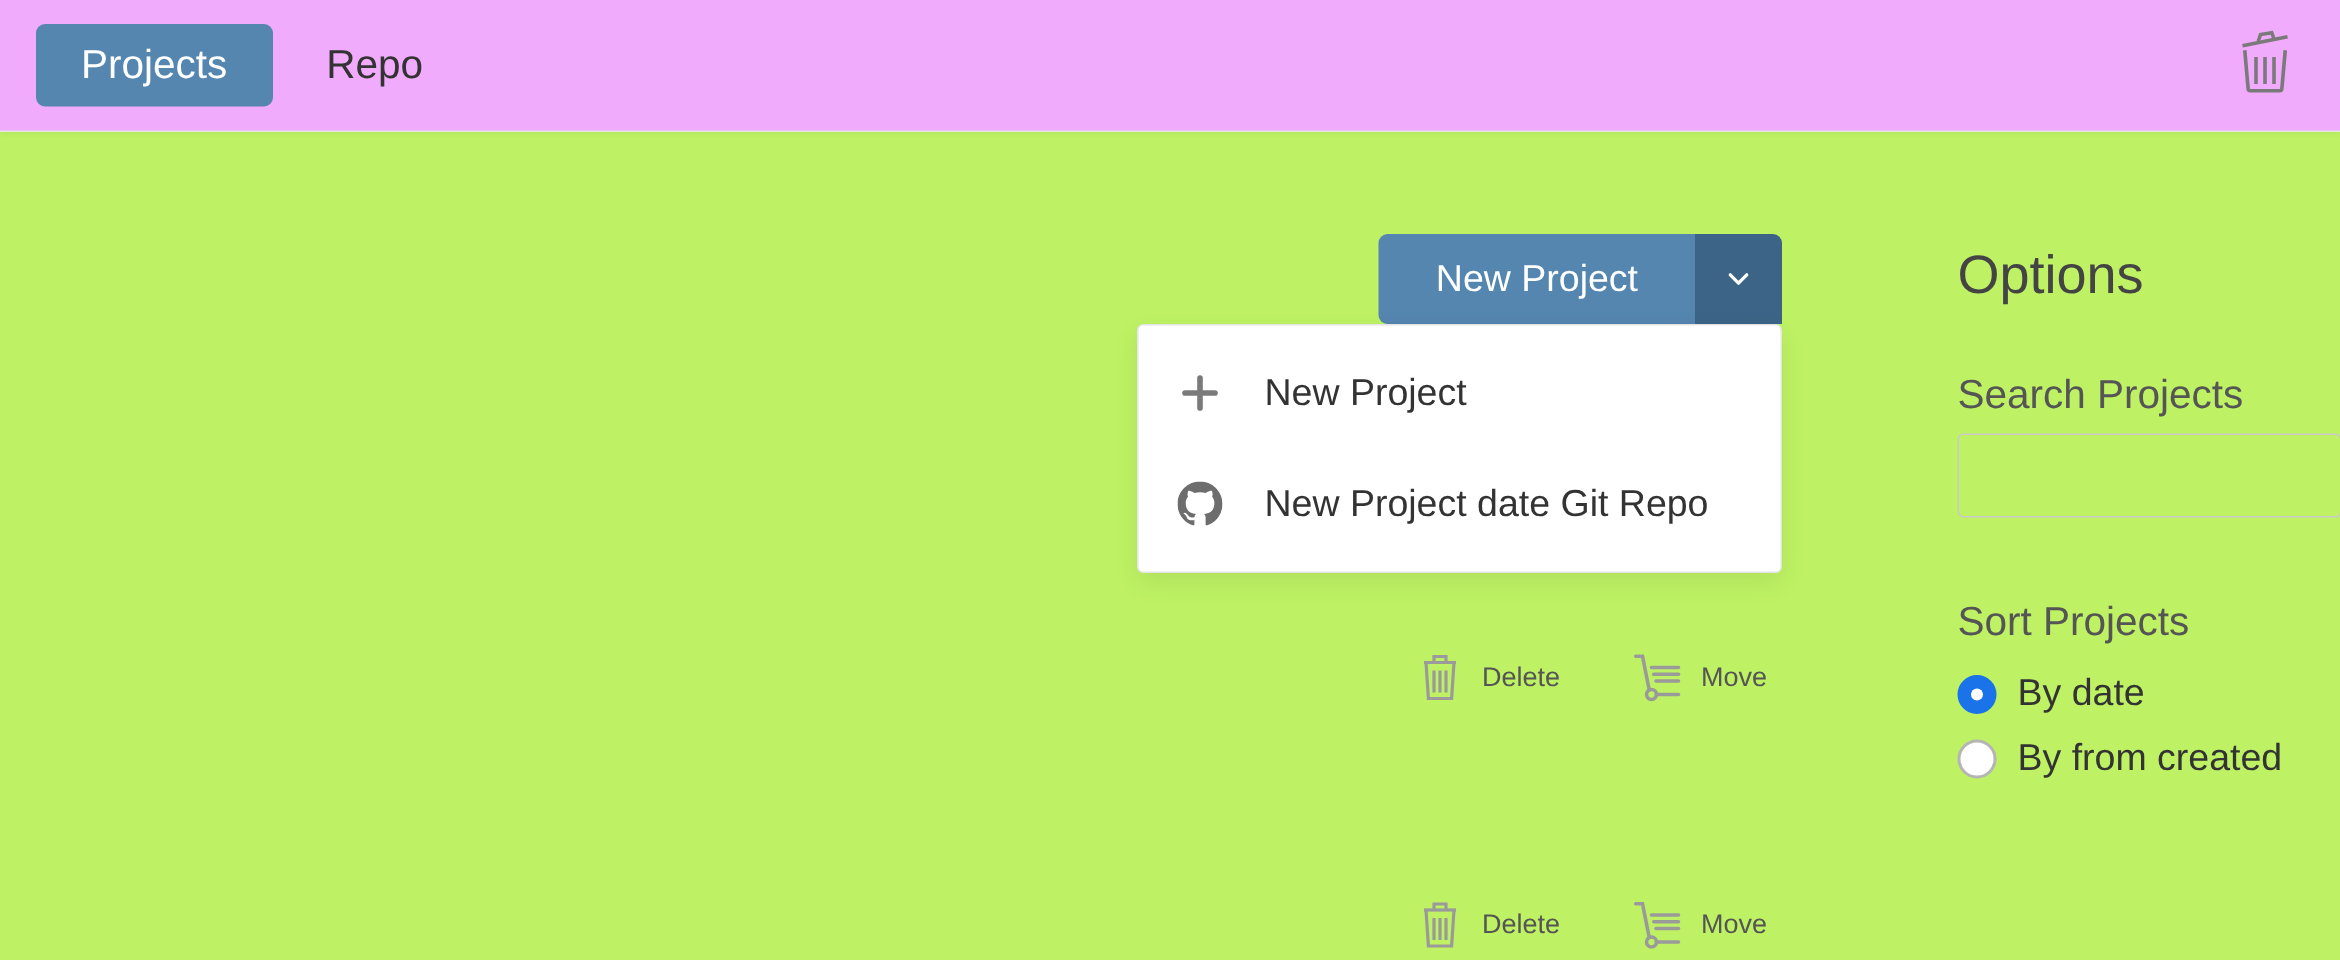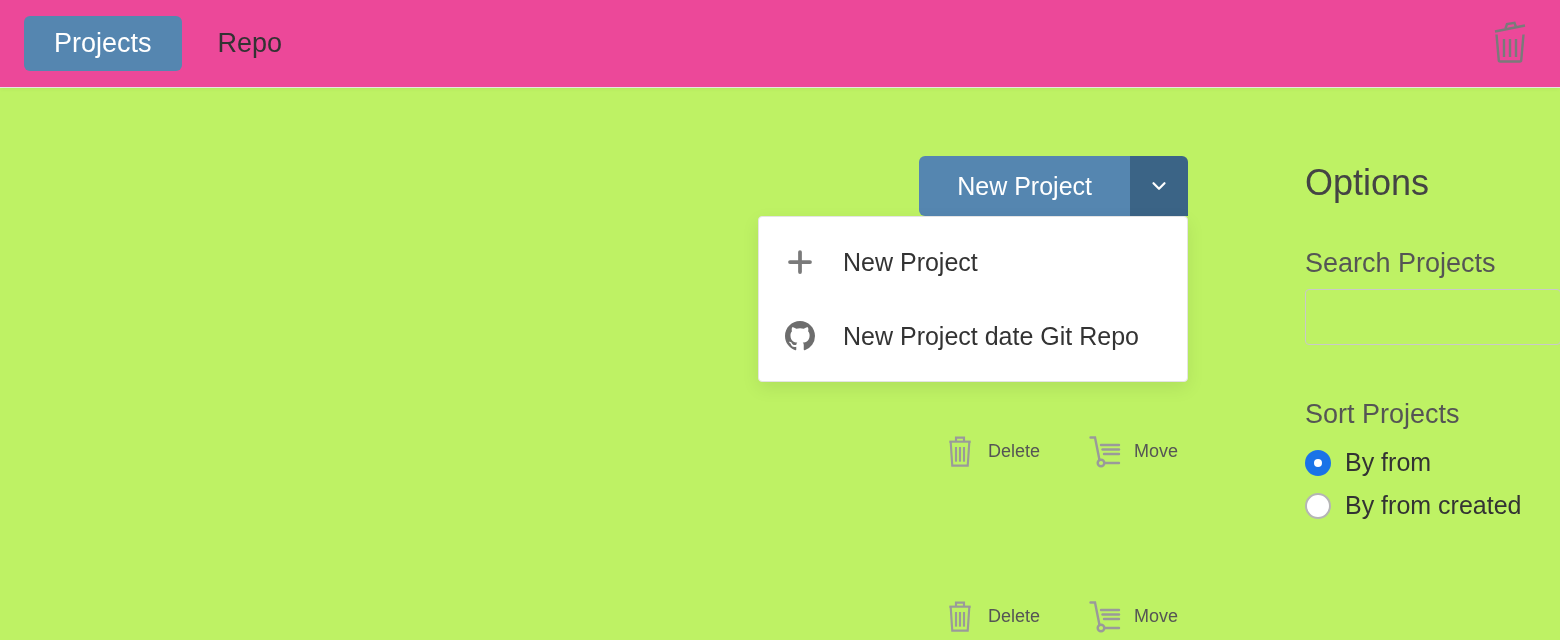--- a/index.html
+++ b/index.html
@@ -14,21 +14,21 @@
 
   
   .topbar {
     height: 88px;
     display: flex;
     align-items: center;
     padding: 0 24px;
     border-bottom: 1px solid #e5e5e5;
     box-shadow: 0 1px 4px rgba(0,0,0,0.05);
     position: relative;
-    background: #ec4899;
+    background: #f0abfc;
     z-index: 5;
   }
   .tab {
     font-size: 27px;
     padding: 12px 30px;
     border-radius: 6px;
     margin-right: 6px;
     cursor: pointer;
     color: #333;
   }
@@ -310,21 +310,21 @@
         <circle cx="10" cy="10" r="7"></circle>
         <line x1="20" y1="20" x2="15" y2="15"></line>
       </svg>
       <input type="text" placeholder="" style="">
     </div>
 
     <div class="sidebar-section-label sort-label-wrap">Sort Projects</div>
 
     <div class="radio-row">
       <span class="radio-dot checked"></span>
-      <span>By from</span>
+      <span>By date</span>
     </div>
     <div class="radio-row">
       <span class="radio-dot"></span>
       <span>By from created</span>
     </div>
   </div>
 
 </div>
 
 </body></html>

